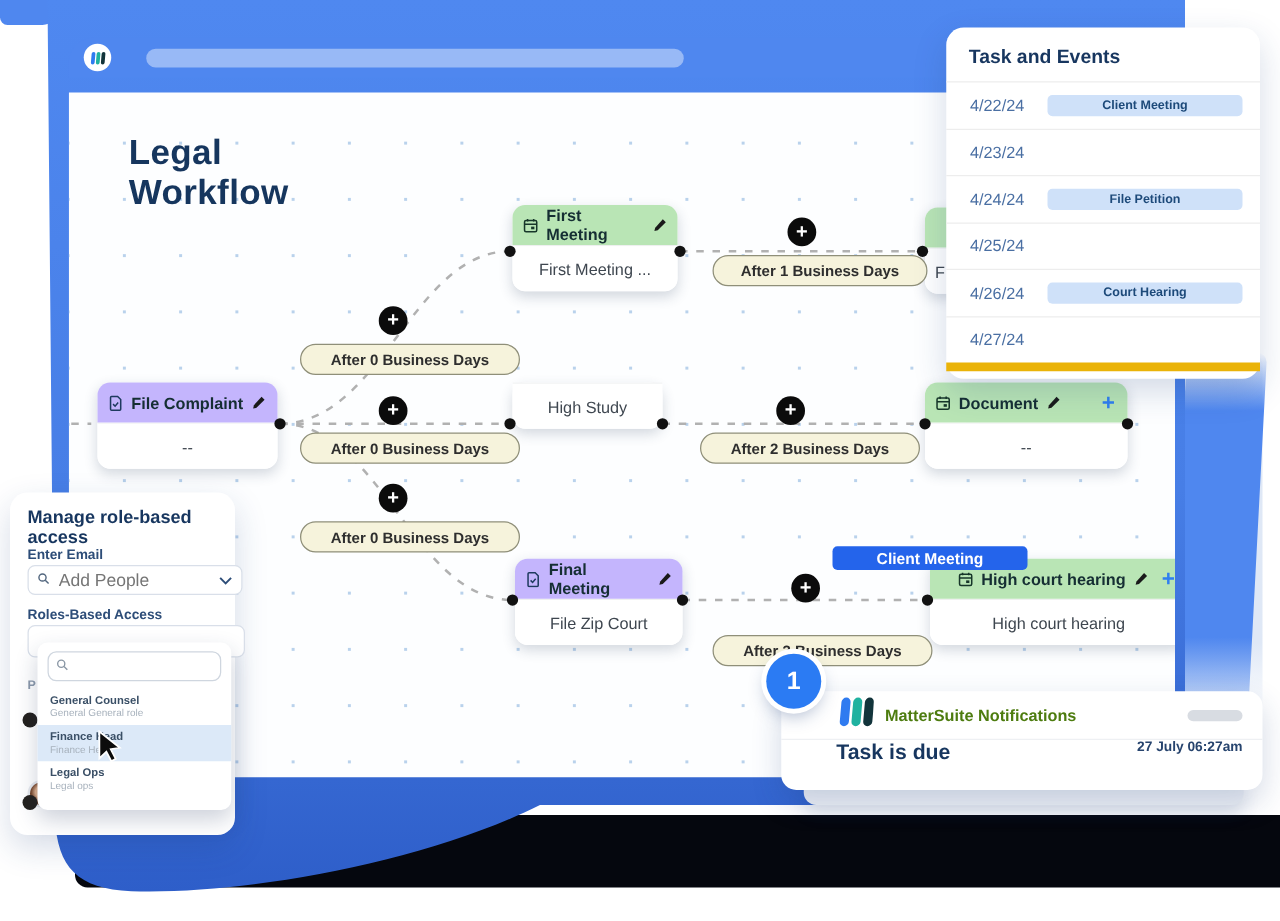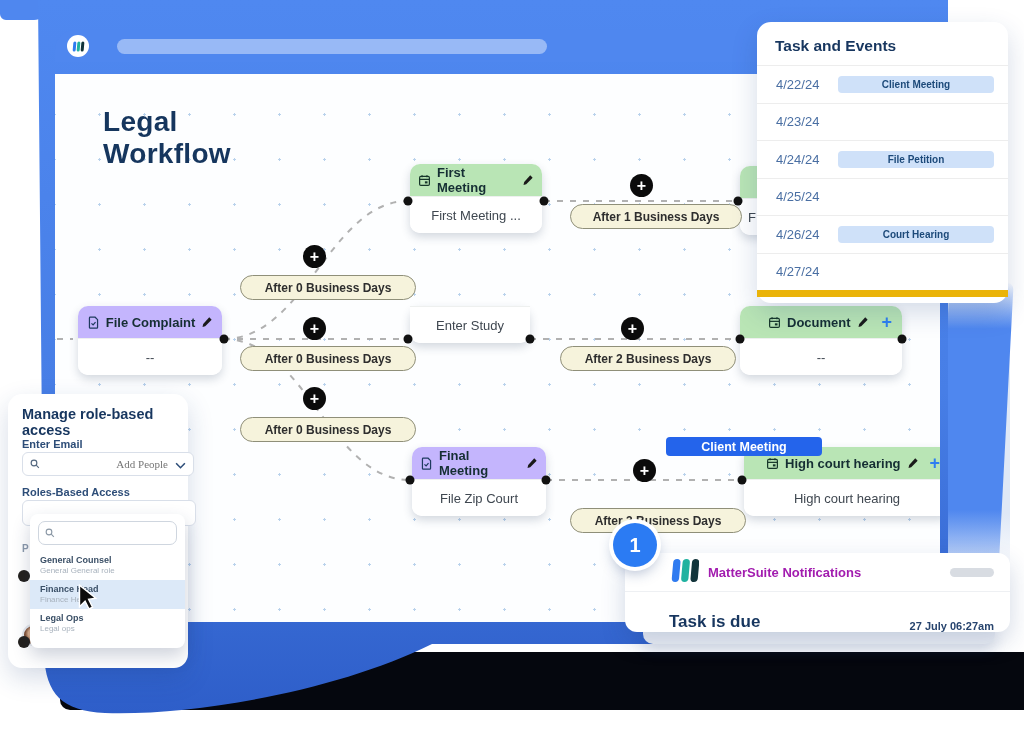--- a/index.html
+++ b/index.html
@@ -29,21 +29,21 @@
           background-image:radial-gradient(#b9d2ec 1.3px,rgba(0,0,0,0) 1.4px);
           background-size:45px 45px;background-position:22px 18px;}
   .page-title{position:absolute;left:48px;top:32px;font-size:28px;line-height:1.15;font-weight:700;
               color:#16365e;letter-spacing:.3px;white-space:pre-line;z-index:2;}
 
   .wires{position:absolute;left:0;top:0;z-index:1;}
   .dots-layer{position:absolute;left:0;top:0;z-index:3;pointer-events:none;}
 
   
   .node{position:absolute;border-radius:10px;box-shadow:0 4px 10px rgba(40,60,90,.20);z-index:2;background:#fff;}
-  .nhead{position:relative;height:32px;display:flex;align-items:center;justify-content:center;gap:6px;
+  .nhead{position:relative;height:32px;display:flex;align-items:center;justify-content:flex-start;gap:6px;
          border-radius:10px 10px 0 0;font-size:13px;font-weight:700;color:#152e33;padding:0 8px;}
   .nhead.green{background:#b9e5b5;}
   .nhead.blue{background:#c4b5fd;}
   .nbody{height:36px;display:flex;align-items:center;justify-content:center;background:#fff;
          border-radius:0 0 10px 10px;font-size:13px;font-weight:500;color:#3f4750;border-top:1px solid #eef0ef;}
   .nicon{display:flex;align-items:center;}
   .addplus{position:absolute;right:10px;top:5px;font-size:18px;font-weight:700;color:#2f7ff0;line-height:22px;}
 
   .pill{position:absolute;height:23px;border:1.5px solid #8f8f79;border-radius:13px;background:#f6f3dc;
         display:flex;align-items:center;justify-content:center;padding:0 12px;font-size:12px;font-weight:600;
@@ -64,22 +64,22 @@
           font-size:10px;font-weight:700;display:flex;align-items:center;justify-content:center;}
 
   
   .access-panel{position:absolute;left:8px;top:394px;width:180px;height:274px;background:#fff;border-radius:14px;
                 box-shadow:0 10px 26px rgba(30,60,120,.18);z-index:4;padding:0;}
   .ap-inner{position:relative;width:100%;height:100%;}
   .ap-title{position:absolute;left:14px;top:12px;font-size:14.5px;font-weight:700;color:#17365f;}
   .ap-label{position:absolute;left:14px;font-size:11px;font-weight:600;color:#2d4d78;}
   .ap-input{position:absolute;left:14px;width:172px;height:24px;border:1px solid #d9dfe9;border-radius:6px;
             background:#fff;display:flex;align-items:center;gap:5px;padding:0 7px;box-sizing:border-box;}
-  .ap-input input{border:none;outline:none;flex:1;font-size:11px;color:#5a6b80;background:transparent;
-                  font-family:Liberation Serif, serif;min-width:0;text-align:right;}
+  .ap-input input{border:none;outline:none;flex:1;font-size:14px;color:#5a6b80;background:transparent;
+                  font-family:Liberation Sans, sans-serif;min-width:0;}
   .ap-box{position:absolute;left:14px;top:106px;width:172px;height:24px;border:1px solid #d9dfe9;border-radius:6px;background:#fff;}
   .ap-partial{position:absolute;left:14px;top:149px;font-size:10px;color:#8b99ab;font-weight:600;z-index:1;}
   .ap-avatar-part{position:absolute;width:12px;height:12px;border-radius:50%;background:#23201d;z-index:1;}
   .dropdown{position:absolute;left:22px;top:120px;width:155px;background:#fff;border-radius:8px;
             box-shadow:0 8px 18px rgba(30,50,90,.22);z-index:2;padding:7px 0 10px 0;}
   .dd-search{margin:0 8px 6px 8px;height:22px;border:1px solid #cfd6df;border-radius:7px;display:flex;
              align-items:center;padding:0 6px;gap:4px;}
   .dd-search input{border:none;outline:none;width:100%;font-size:10px;background:transparent;}
   .dd-item{padding:4px 10px 5px 10px;}
   .dd-item.active{background:#dce9f8;}
@@ -90,23 +90,23 @@
   .ap-ava{width:22px;height:22px;border-radius:50%;border:2px solid #e6e9ee;box-sizing:border-box;
           background:radial-gradient(circle at 50% 42%,#dcae8b 34%,#7a4a2e 58%,#4e2f1d 100%);}
   .ap-user-name{font-size:13.5px;font-weight:700;color:#17365f;}
 
   
   .notif-under{position:absolute;left:643px;top:630px;width:352px;height:14px;background:#eef1f6;
                border-radius:0 0 10px 10px;box-shadow:0 6px 14px rgba(30,60,120,.18);z-index:3;}
   .notif-card{position:absolute;left:625px;top:553px;width:385px;height:79px;background:#fff;border-radius:12px;
               box-shadow:0 10px 24px rgba(30,60,120,.20);z-index:4;}
   .nc-top{height:38px;display:flex;align-items:center;padding:0 16px 0 44px;border-bottom:1px solid #eef0f3;gap:9px;}
-  .nc-title{font-size:13px;font-weight:700;color:#a21caf;}
+  .nc-title{font-size:13px;font-weight:700;color:#4d7c0f;}
   .nc-pill{margin-left:auto;width:44px;height:9px;border-radius:5px;background:#d8dce2;}
-  .nc-bottom{height:40px;display:flex;align-items:flex-end;padding:0 16px 0 44px;}
+  .nc-bottom{height:40px;display:flex;align-items:flex-start;padding:0 16px 0 44px;}
   .nc-msg{font-size:17px;font-weight:700;color:#17365f;}
   .nc-time{margin-left:auto;font-size:11px;font-weight:700;color:#27446e;}
   .notif-badge{position:absolute;left:613px;top:523px;width:44px;height:44px;border-radius:50%;background:#2b7bf3;
                box-shadow:0 0 0 4px #fff,0 6px 14px rgba(30,60,120,.35);color:#fff;font-size:20px;font-weight:700;
                display:flex;align-items:center;justify-content:center;z-index:5;}
 </style>
 </head>
 <body>
 
 <div class="stage">
@@ -194,25 +194,25 @@
         </div>
         <div class="nbody">First Meeting ...</div>
       </div>
 
       <div class="node" style="left:685px;top:92px;width:90px">
         <div class="nhead green"></div>
         <div class="nbody" style="justify-content:flex-start;padding-left:8px">F</div>
       </div>
 
       <div class="node" style="left:355px;top:232px;width:120px">
-        <div class="nbody">Enter Study</div>
+        <div class="nbody">High Study</div>
       </div>
 
       <div class="node" style="left:685px;top:232px;width:162px">
-        <div class="nhead green" style="justify-content:flex-start;padding-left:28px">
+        <div class="nhead green" style="justify-content:flex-start;padding-left:8px">
           <span class="nicon">
             <svg width="13" height="13" viewBox="0 0 16 16">
                 <rect x="2" y="3" width="12" height="11" rx="1.5" fill="none" stroke="#17362a" stroke-width="1.5"></rect>
                 <line x1="2" y1="6.6" x2="14" y2="6.6" stroke="#17362a" stroke-width="1.5"></line>
                 <line x1="5" y1="1.4" x2="5" y2="4" stroke="#17362a" stroke-width="1.5"></line>
                 <line x1="11" y1="1.4" x2="11" y2="4" stroke="#17362a" stroke-width="1.5"></line>
                 <rect x="8.5" y="9" width="3.2" height="2.6" fill="#17362a"></rect>
               </svg>
           </span>
           <span>Document</span>

